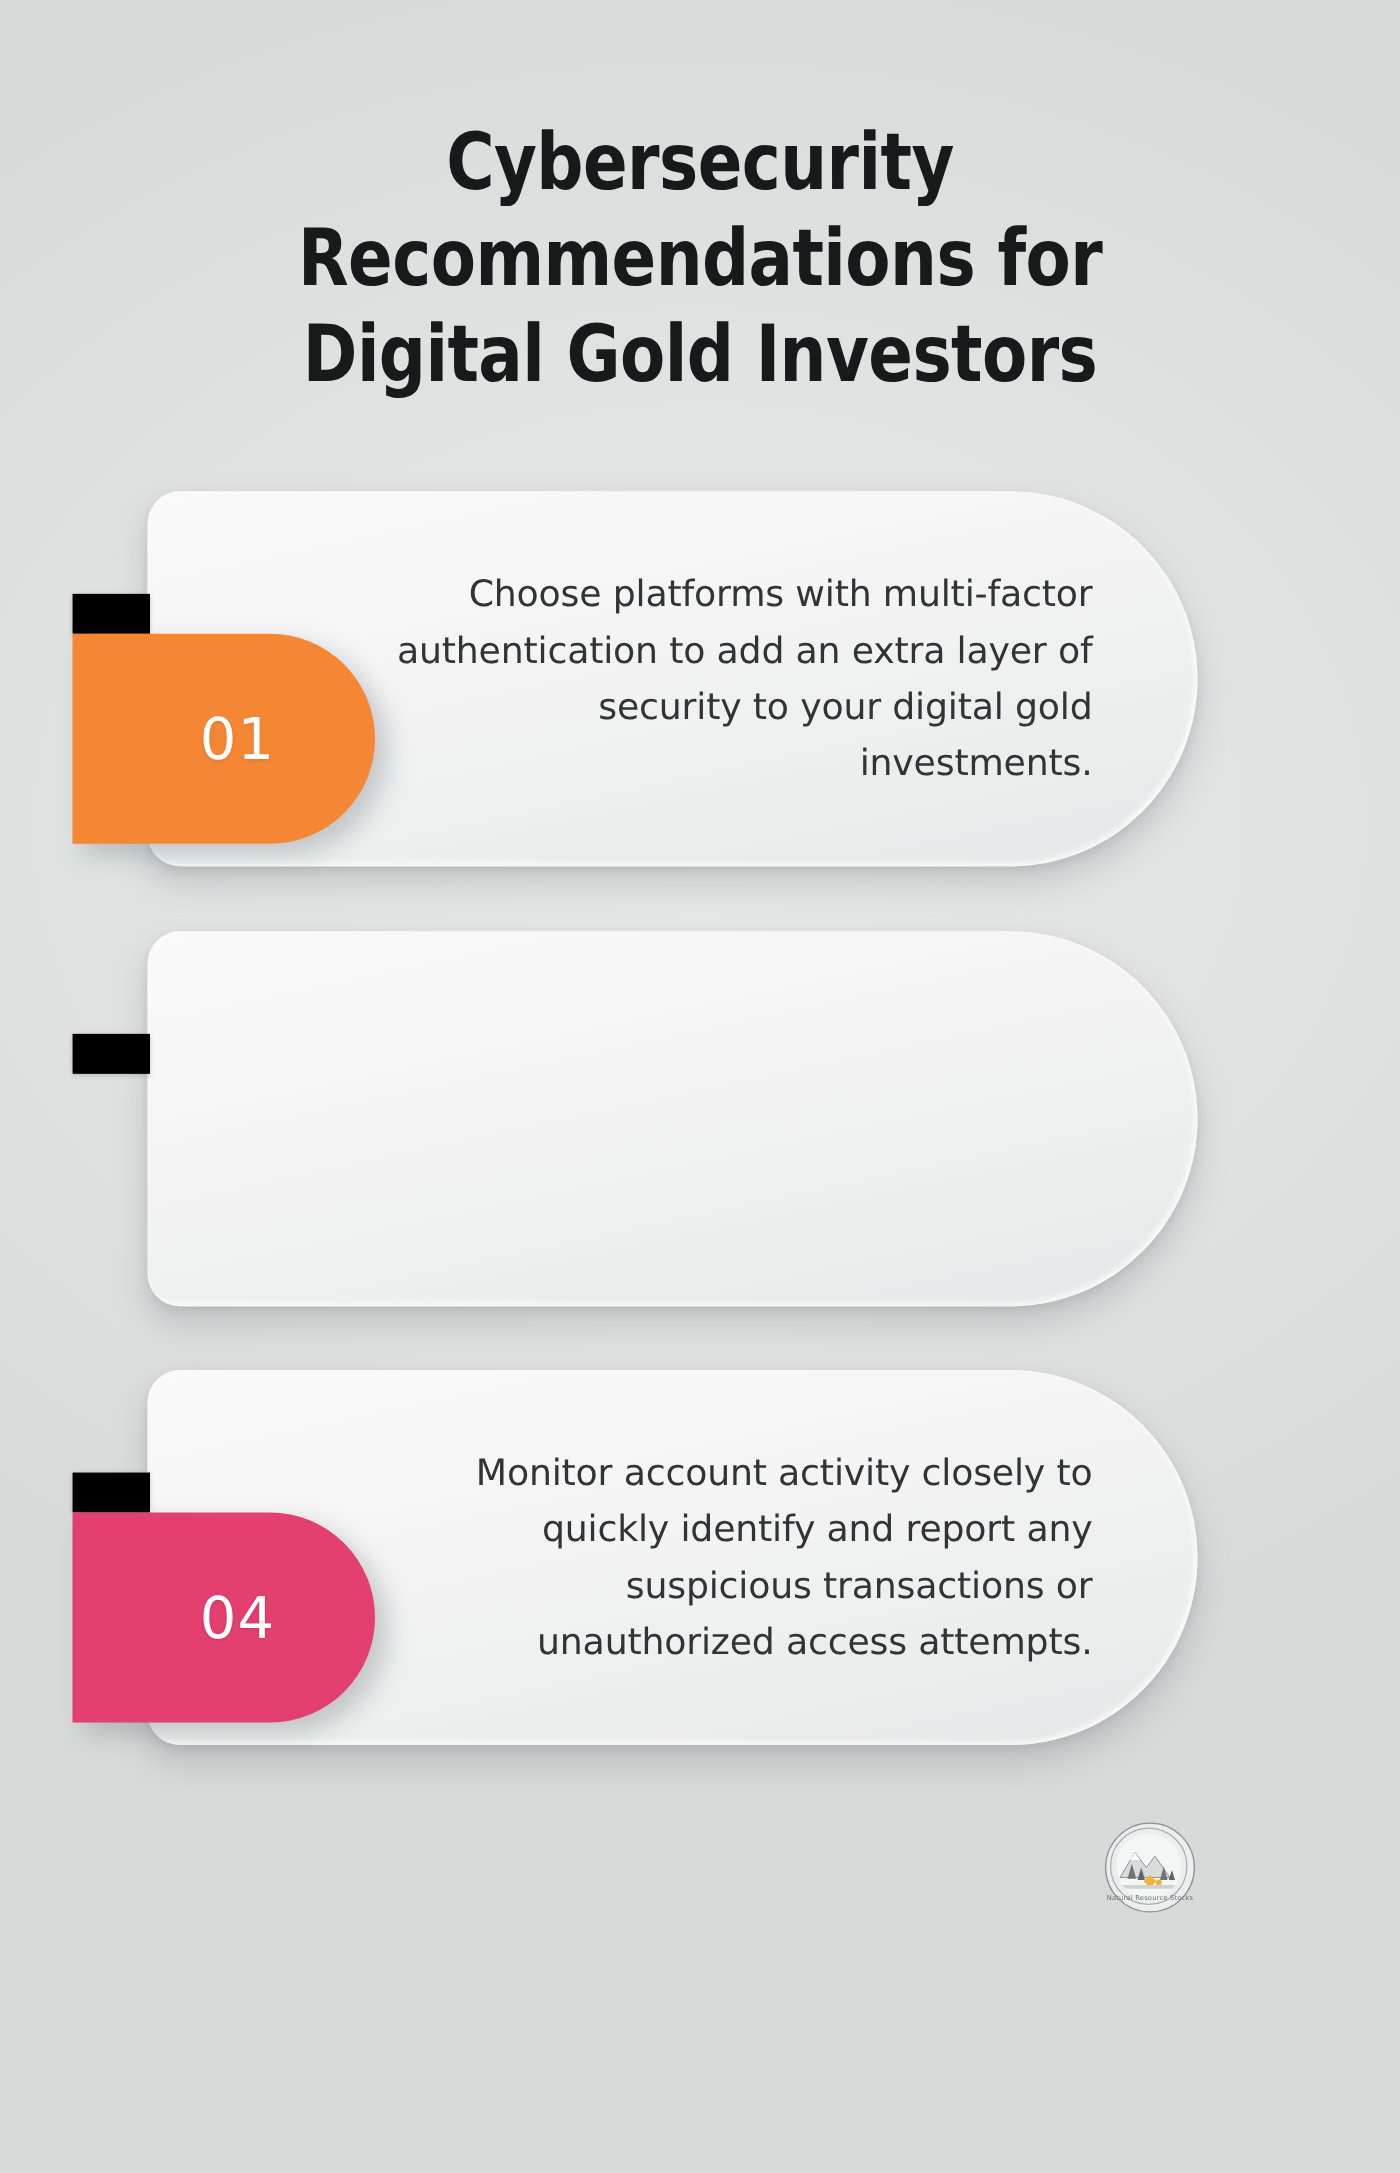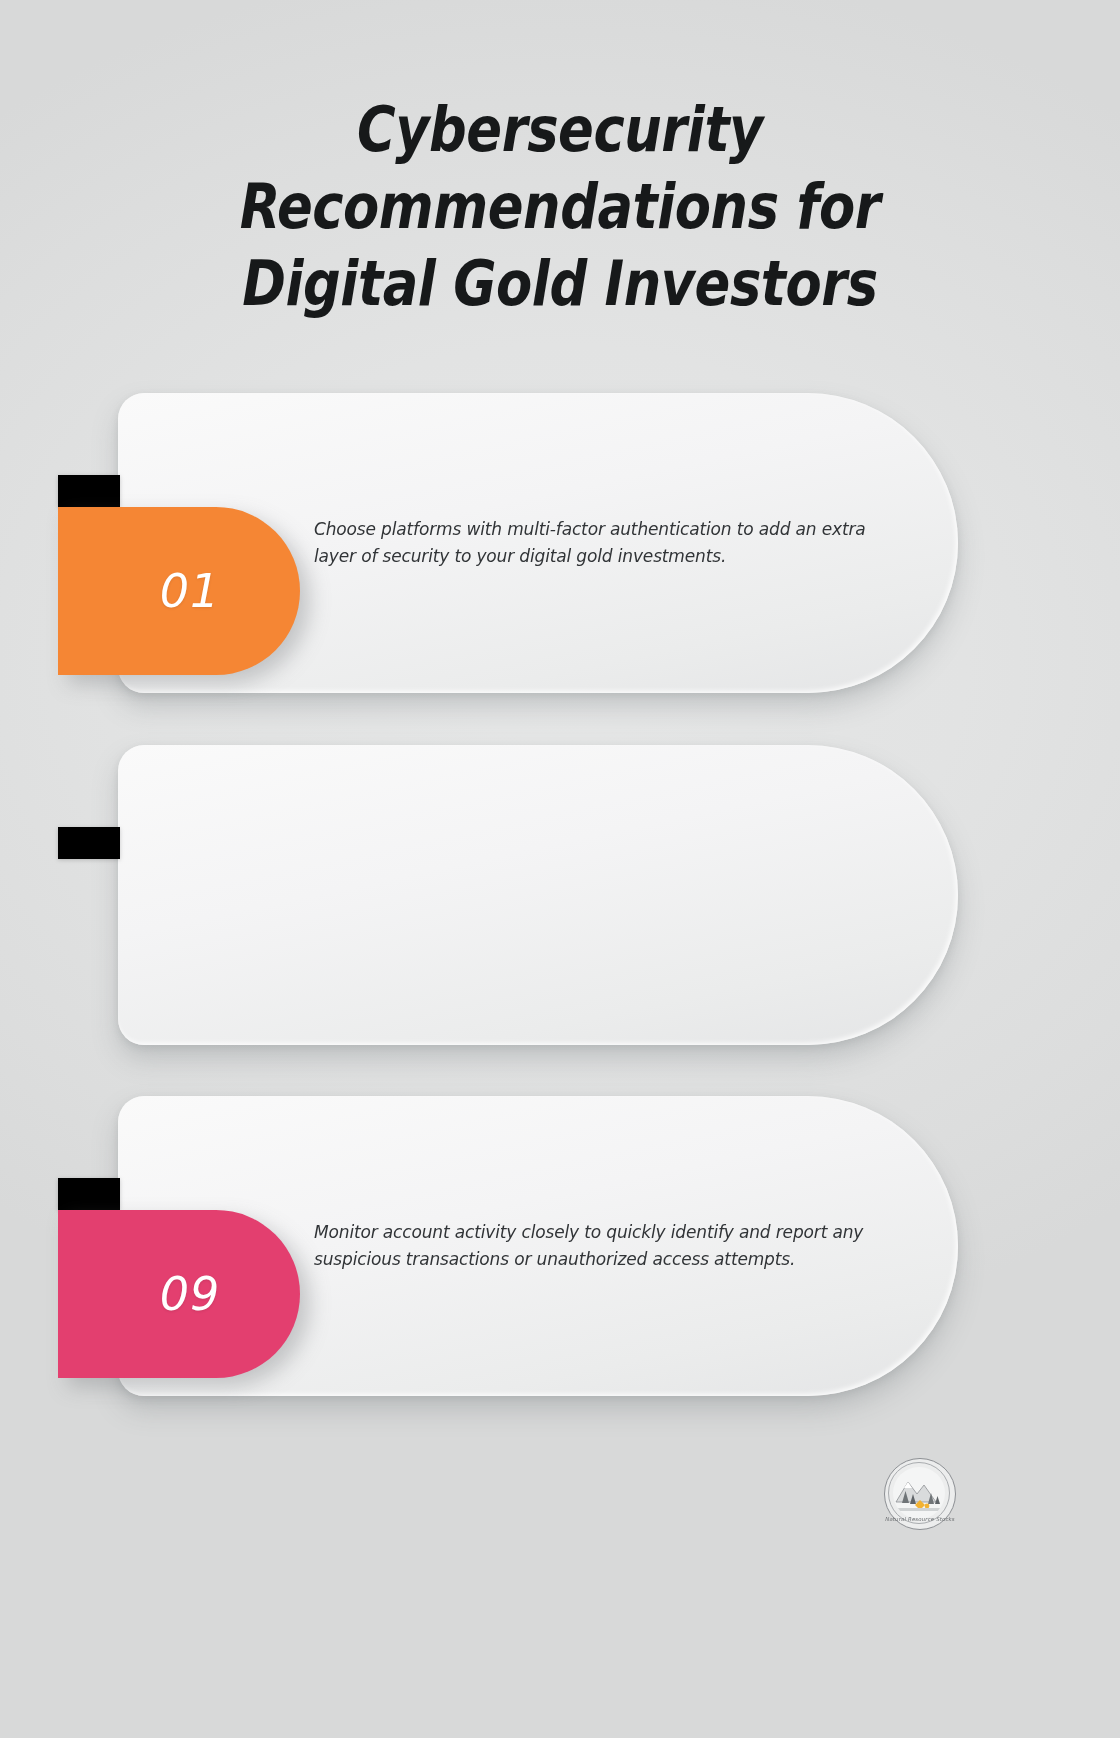--- a/index.html
+++ b/index.html
@@ -13,21 +13,20 @@
     font-family: "DejaVu Sans", "Liberation Sans", sans-serif;
     background: #e2e3e3;
   }
 
   .poster {
     position: relative;
     width: 1120px;
     height: 1738px;
     background:
       radial-gradient(ellipse 900px 700px at 50% 38%, #e6e7e7 0%, #e2e3e3 45%, #dcdddd 80%, #d8d9d9 100%);
-    font-style: italic;
   }
 
   
   .title-wrap {
     position: absolute;
     left: 0;
     top: 92px;
     width: 1120px;
     text-align: center;
   }
@@ -118,25 +117,26 @@
     left: 196px;
     top: 0;
     width: 560px;
     height: 300px;
     display: flex;
     align-items: center;
   }
   .card-text p {
     margin: 0;
     font-family: "DejaVu Sans", "Liberation Sans", sans-serif;
-    font-size: 17px;
+    font-size: 29px;
     line-height: 1.56;
     color: #313437;
     font-weight: 400;
     letter-spacing: -0.15px;
+    text-align: right;
   }
 
   
   .logo {
     position: absolute;
     left: 884px;
     top: 1458px;
     width: 72px;
     height: 72px;
   }
@@ -199,21 +199,21 @@
         <div style="position: absolute; left: 0px; top: 0px; width: 0px; height: 0px; border-style: solid; border-width: 0px 0px 32px 62px; border-color: transparent transparent rgb(46, 123, 128);"></div>
       </div>
   </div>
 
   <div class="card card-3">
     <div class="card-panel"></div>
     <div class="fold-shade" style="filter: drop-shadow(rgba(0, 0, 0, 0.18) 0px 1px 2px);">
         <div style="position: absolute; left: 0px; top: 0px; width: 0px; height: 0px; border-style: solid; border-width: 0px 0px 32px 62px; border-color: transparent transparent rgb(168, 43, 82);"></div>
       </div>
     <div class="tab" style="background: rgb(227, 63, 111);">
-      <span class="tab-number">09</span>
+      <span class="tab-number">04</span>
     </div>
     <div class="card-text">
       <p>Monitor account activity closely to quickly identify and report any suspicious transactions or unauthorized access attempts.</p>
     </div>
   </div>
 
   <div class="logo">
     <div class="logo-ring"></div>
     <div class="logo-ring-inner"></div>
     <svg width="70" height="70" viewBox="0 0 70 70" style="position:absolute;left:0;top:0;">

